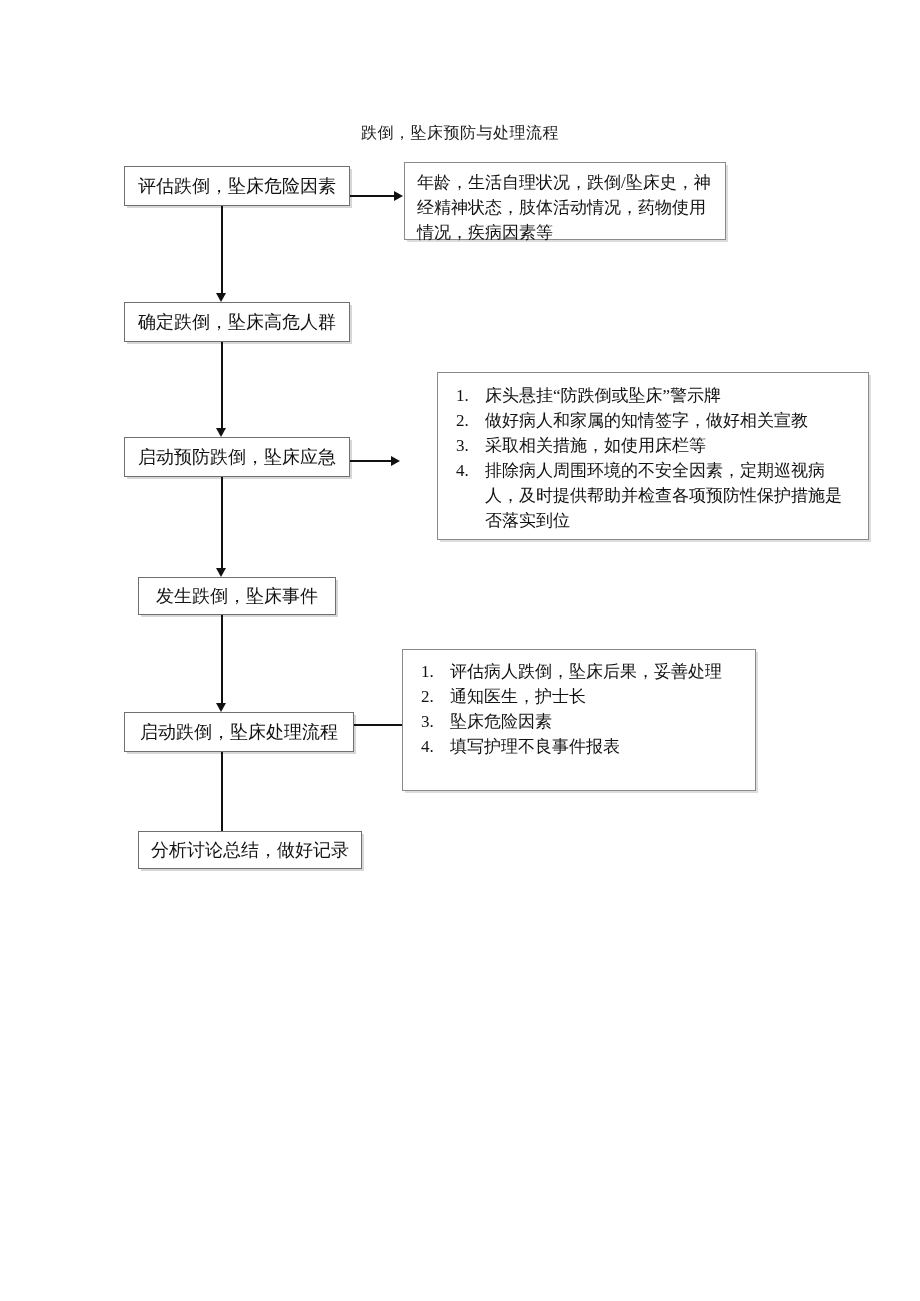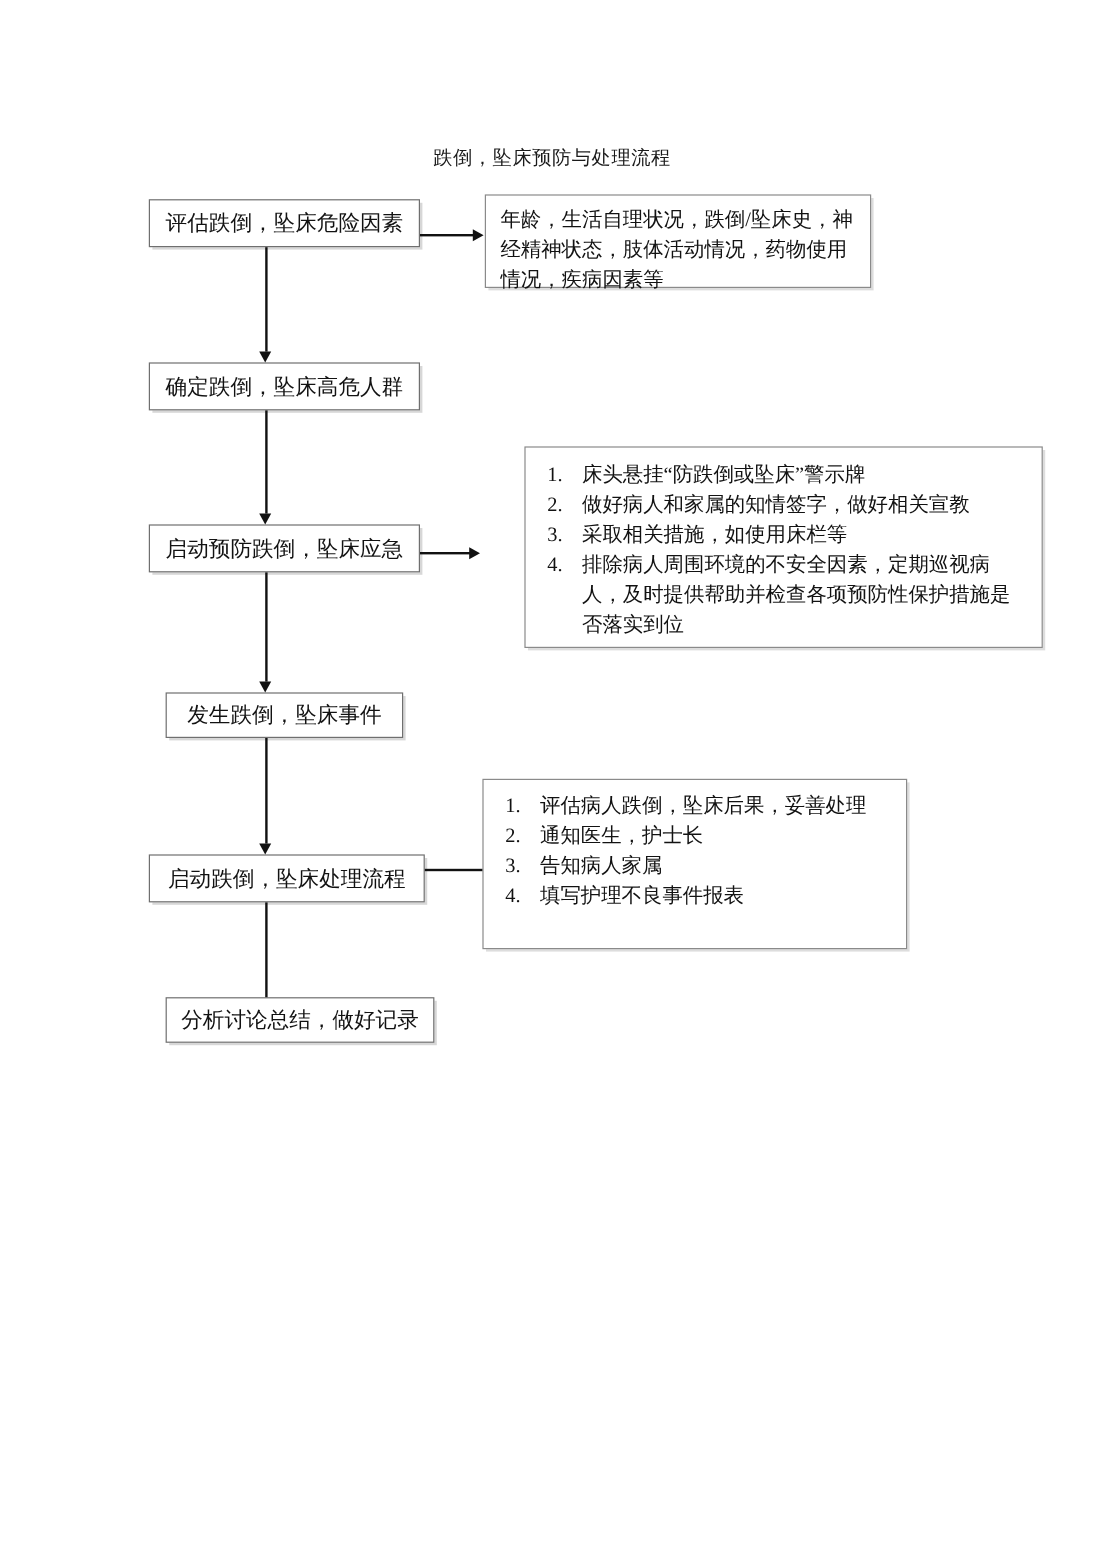--- a/index.html
+++ b/index.html
@@ -196,21 +196,21 @@
       <li>做好病人和家属的知情签字，做好相关宣教</li>
       <li>采取相关措施，如使用床栏等</li>
       <li>排除病人周围环境的不安全因素，定期巡视病人，及时提供帮助并检查各项预防性保护措施是否落实到位</li>
     </ol>
   </div>
 
   <div class="callout callout-c">
     <ol class="num-list">
       <li>评估病人跌倒，坠床后果，妥善处理</li>
       <li>通知医生，护士长</li>
-      <li>告知病人家属</li>
+      <li>坠床危险因素</li>
       <li>填写护理不良事件报表</li>
     </ol>
   </div>
 
   <div class="conn conn-v v1"></div>
   <div class="arrowhead arrow-down a1"></div>
 
   <div class="conn conn-v v2"></div>
   <div class="arrowhead arrow-down a2"></div>
 

